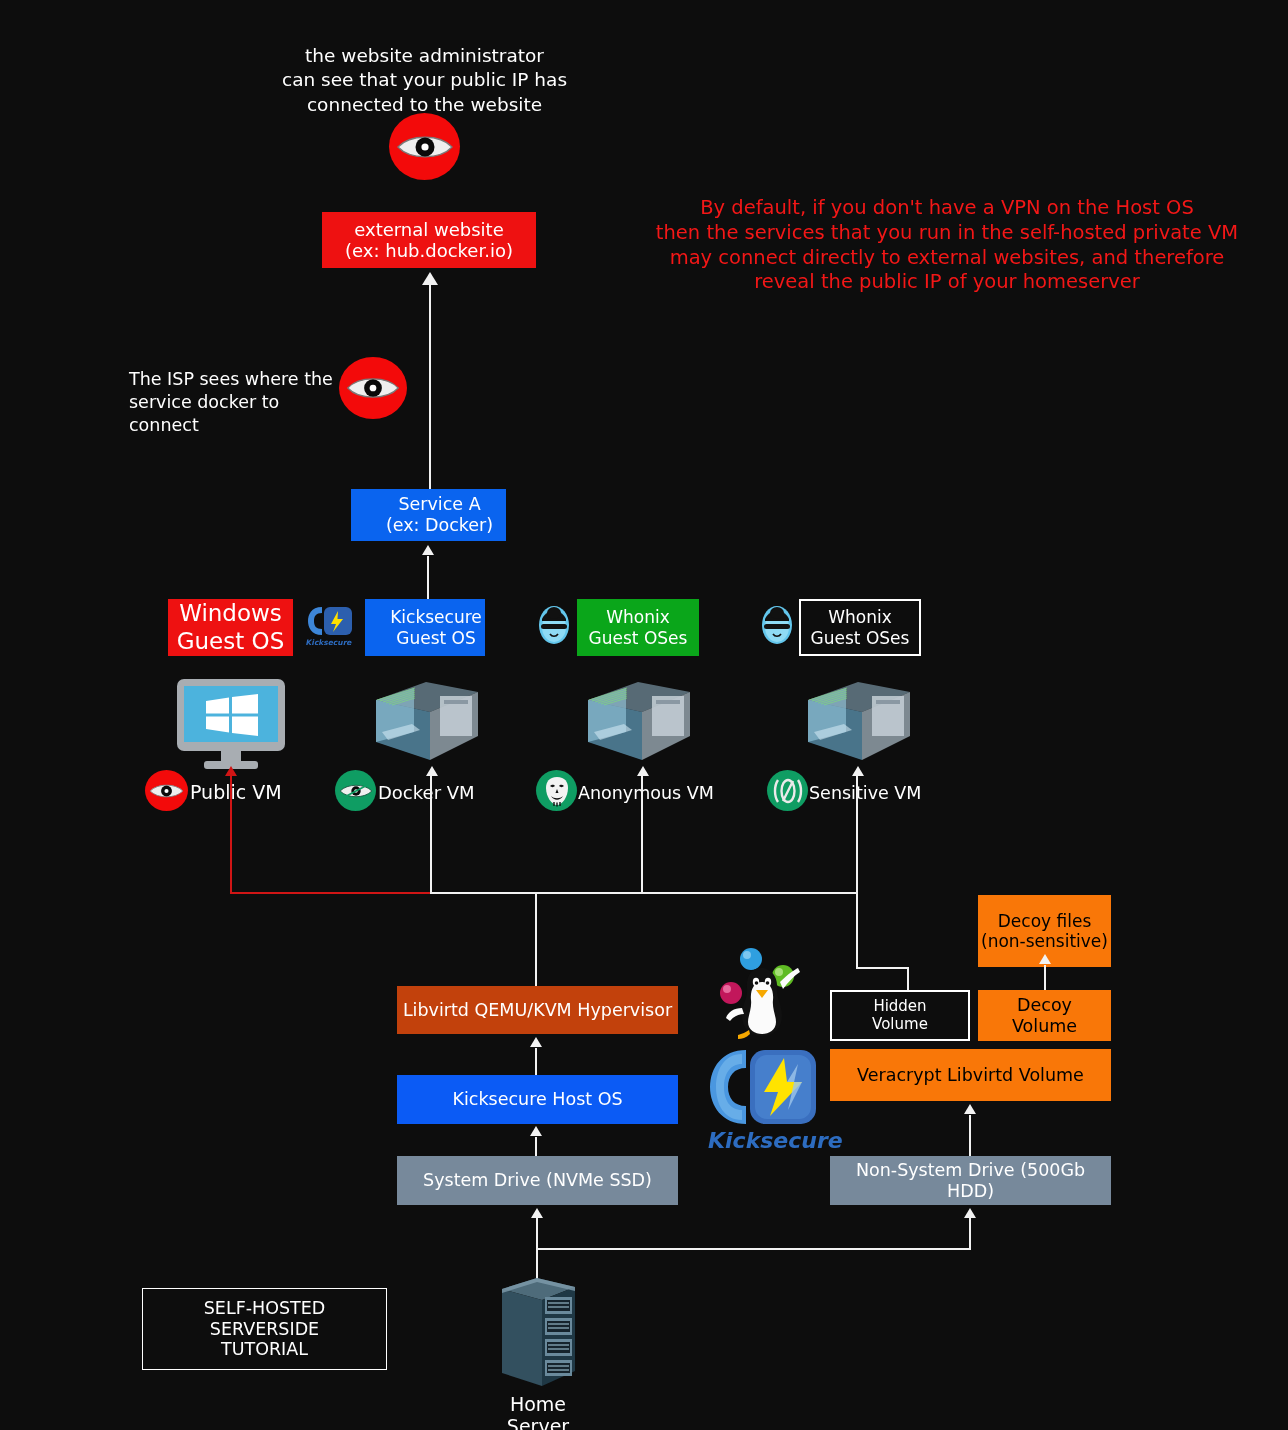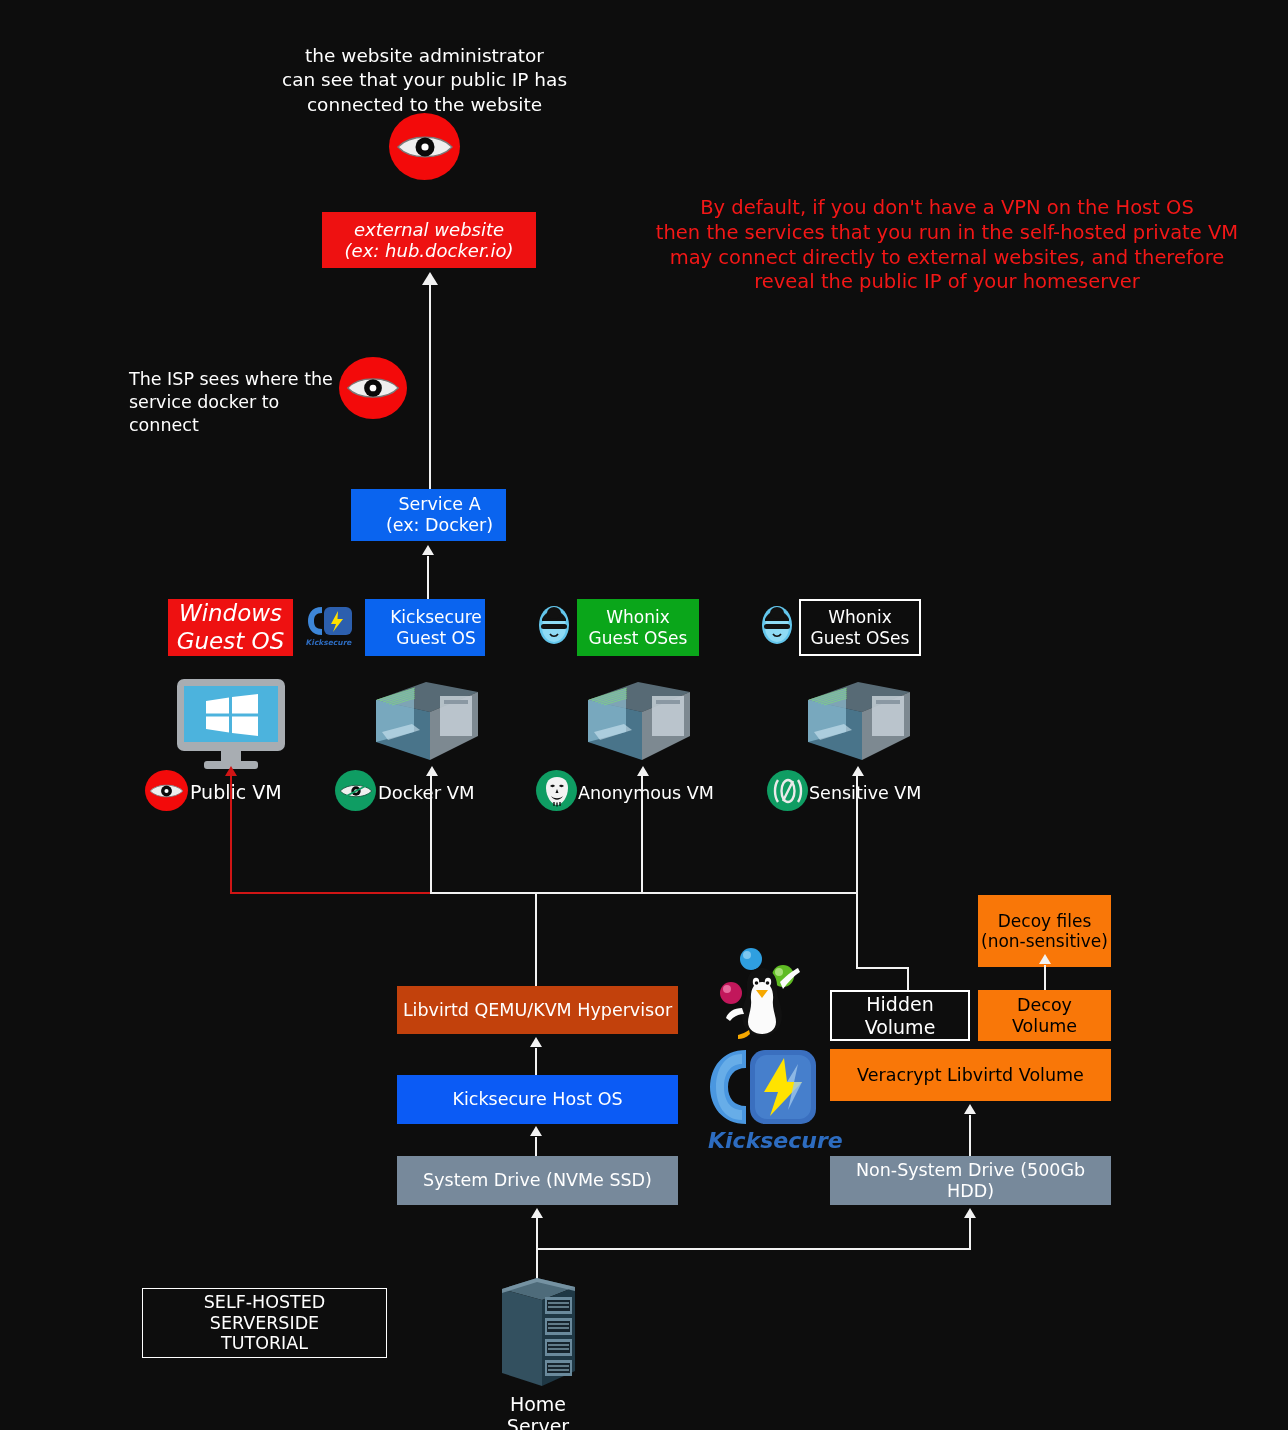--- a/index.html
+++ b/index.html
@@ -8,21 +8,21 @@
     width:1288px;height:1430px;overflow:hidden;position:relative;
   }
   #stage{position:relative;width:1288px;height:1430px;background:#0d0d0d;}
   .abs{position:absolute;box-sizing:border-box;}
 
   
   .box{
     display:flex;align-items:center;justify-content:center;text-align:center;
     line-height:1.18;white-space:pre-line;
   }
-  .box-red{background:#ee1111;color:#ffffff;font-style:italic;}
+  .box-red{background:#ee1111;color:#ffffff;}
   .box-blue{background:#0b5bf5;color:#ffffff;}
   .box-bluebright{background:#0a64ef;color:#ffffff;padding-left:22px;}
   .box-green{background:#0aa61a;color:#ffffff;}
   .box-outline{background:#0d0d0d;color:#ffffff;border:2px solid #ffffff;}
   .box-cyan{background:#c2410c;color:#ffffff;}
   .box-orange{background:#f97708;color:#000000;}
   .box-gray{background:#77899b;color:#ffffff;}
 
   .txt{color:#ffffff;white-space:pre-line;}
   .txt-red{color:#f31717;white-space:pre-line;}
@@ -329,21 +329,21 @@
     </svg>
     <div class="ks-word" style="left:6px;top:84px;font-size:22px;">Kicksecure</div>
   </div>
 
   <div class="abs box box-orange" style="left:978px;top:895px;width:133px;height:72px;font-size:17px;">Decoy files
 (non-sensitive)</div>
 
   <div class="ln-v" style="left:1044px;top:965px;height:27px;"></div>
   <div class="arrowhead-sm" style="left:1039px;top:954px;"></div>
 
-  <div class="abs box box-outline" style="left:830px;top:990px;width:140px;height:51px;font-size:19px;">Hidden
+  <div class="abs box box-outline" style="left:830px;top:990px;width:140px;height:51px;font-size:15px;">Hidden
 Volume</div>
 
   <div class="abs box box-orange" style="left:978px;top:990px;width:133px;height:51px;font-size:17.5px;">Decoy
 Volume</div>
 
   <div class="abs box box-orange" style="left:830px;top:1049px;width:281px;height:52px;font-size:17.5px;">Veracrypt Libvirtd Volume</div>
 
   <div class="ln-v" style="left:969px;top:1115px;height:48px;"></div>
   <div class="arrowhead-sm" style="left:964px;top:1104px;"></div>
 
@@ -380,17 +380,17 @@
         <rect x="51" y="71" width="21" height="2"></rect>
           <rect x="51" y="75" width="21" height="2"></rect>
         <rect x="51" y="92" width="21" height="2"></rect>
           <rect x="51" y="96" width="21" height="2"></rect>
       </g>
       <polygon points="5,16 40,5 78,14 78,18 40,9 5,20" fill="#7f9cad" opacity="0.8"></polygon>
     </svg>
   </div>
   <div class="abs txt" style="left:478px;top:1393px;width:120px;text-align:center;font-size:19px;">Home Server</div>
 
-  <div class="abs box box-outline" style="left:142px;top:1288px;width:245px;height:70px;font-size:17.5px;border-width:1.5px;">SELF-HOSTED
+  <div class="abs box box-outline" style="left:142px;top:1288px;width:245px;height:82px;font-size:17.5px;border-width:1.5px;">SELF-HOSTED
 SERVERSIDE
 TUTORIAL</div>
 
 </div>
 
 </body></html>

